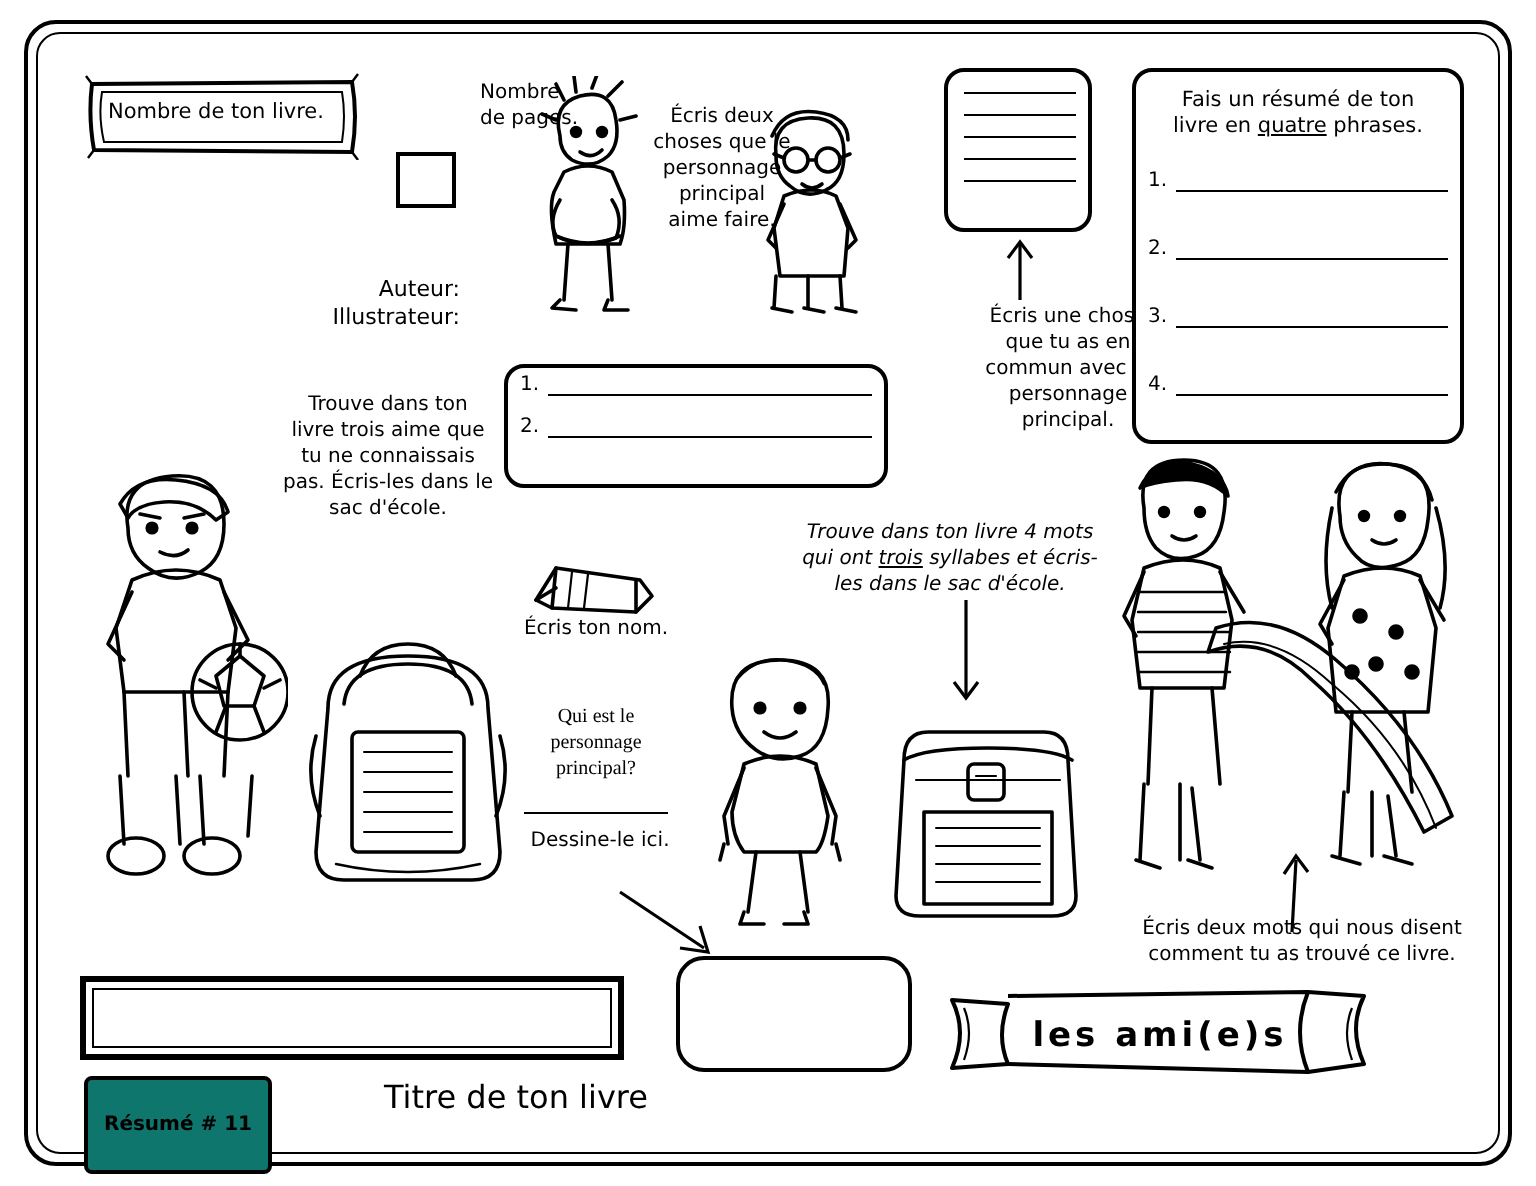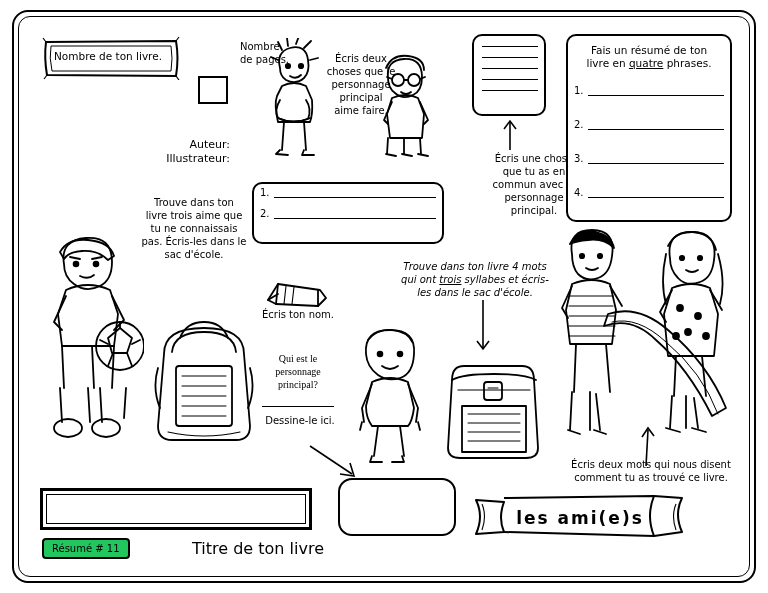--- a/index.html
+++ b/index.html
@@ -93,23 +93,23 @@
   .sketch { position: absolute; }
   .title-box-text {
     position: absolute;
     font-size: 10.5px;
   }
   .resume-badge {
     position: absolute;
     border: 2px solid #000;
     border-radius: 4px;
     font-size: 10px;
-    font-weight: normal;
-    padding: 3px 8px;
-    background: #22c55e;
+    font-weight: bold;
+    padding: 17px 8px;
+    background: #0f766e;
   }
   .bigbanner {
     position: absolute;
     font-family: "DejaVu Sans", sans-serif;
     font-weight: bold;
     font-size: 17px;
     letter-spacing: 2px;
   }
   .arrow { position: absolute; }
 </style>

